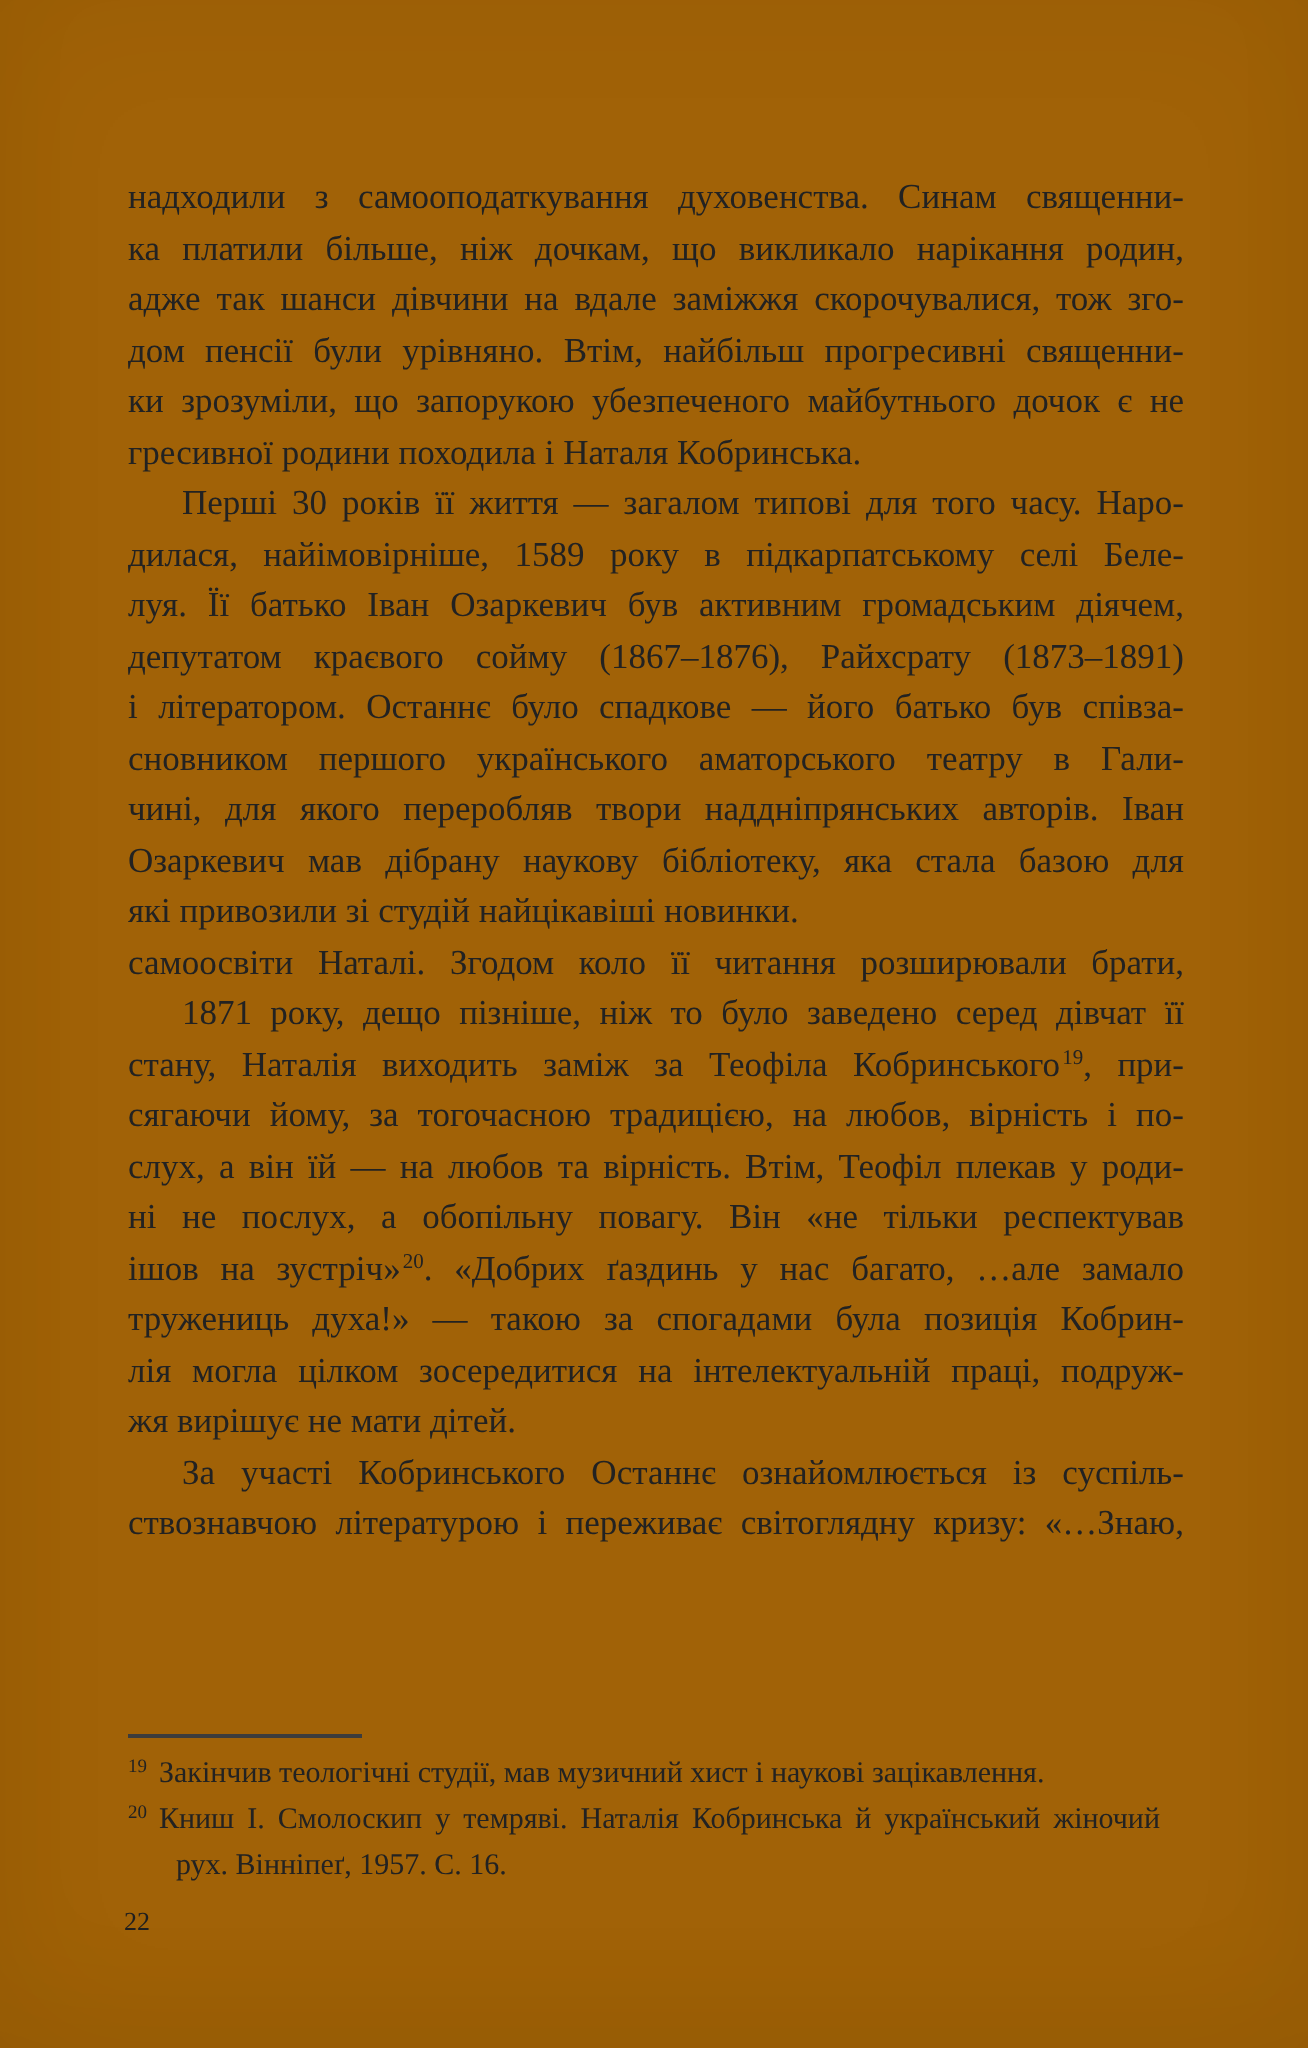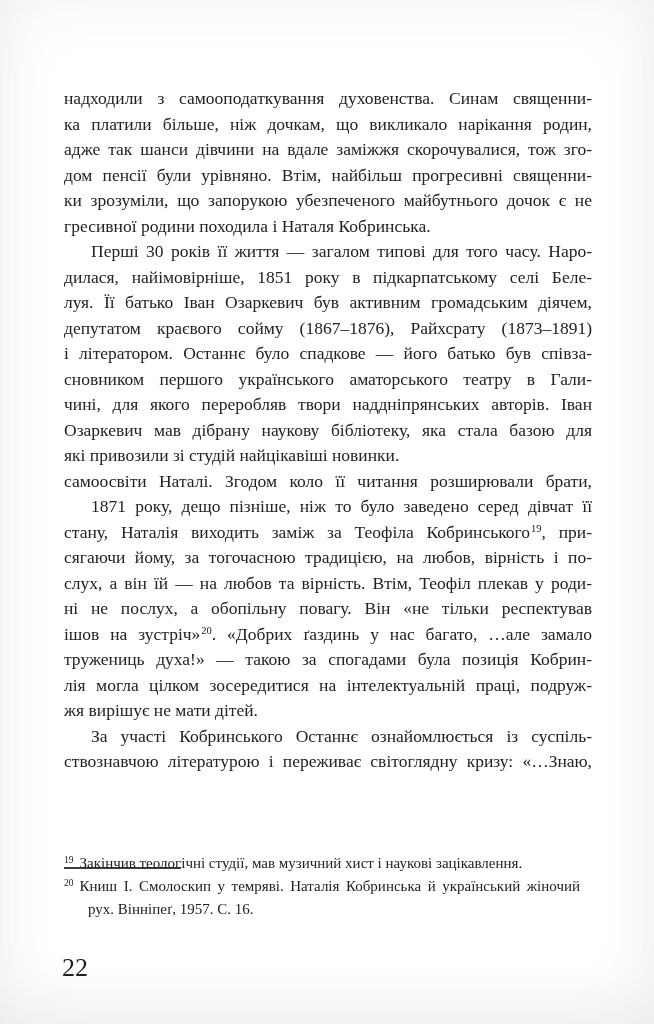--- a/index.html
+++ b/index.html
@@ -5,21 +5,21 @@
   html, body {
     margin: 0;
     padding: 0;
     background: #e9e9e9;
   }
   .page {
     position: relative;
     width: 654px;
     height: 1024px;
     margin: 0 auto;
-    background: #ffffff;
+    background: #a16207;
     box-shadow: inset 0 0 70px rgba(0,0,0,0.05), inset 0 -30px 50px rgba(0,0,0,0.035);
     overflow: hidden;
     font-family: "Liberation Serif", "DejaVu Serif", serif;
     color: #222222;
   }
   .text-block {
     position: absolute;
     top: 86px;
     left: 64px;
     width: 528px;
@@ -45,21 +45,21 @@
   .fn-sep {
     position: absolute;
     top: 867px;
     left: 64px;
     width: 117px;
     height: 2px;
     background: #3c3c3c;
   }
   .footnotes {
     position: absolute;
-    top: 852px;
+    top: 876px;
     left: 64px;
     width: 516px;
     font-size: 15px;
     line-height: 23px;
   }
   .footnote {
     padding-left: 24px;
     text-indent: -24px;
     text-align: justify;
     margin: 0;
@@ -67,41 +67,41 @@
   .footnote sup.fnmark {
     font-size: 9.5px;
     vertical-align: 5px;
     padding-right: 6px;
     line-height: 0;
   }
   .page-number {
     position: absolute;
     top: 953px;
     left: 62px;
-    font-size: 26px;
+    font-size: 13px;
     color: #1f1f1f;
   }
 </style>
 </head>
 <body>
 
 <div class="page">
 
   <main class="text-block">
       <div class="paragraph">
         <div class="line">надходили з самооподаткування духовенства. Синам священни-</div>
         <div class="line">ка платили більше, ніж дочкам, що викликало нарікання родин,</div>
         <div class="line">адже так шанси дівчини на вдале заміжжя скорочувалися, тож зго-</div>
         <div class="line">дом пенсії були урівняно. Втім, найбільш прогресивні священни-</div>
         <div class="line">ки зрозуміли, що запорукою убезпеченого майбутнього дочок є не</div>
         <div class="line last">гресивної родини походила і Наталя Кобринська.</div>
       </div>
       <div class="paragraph">
         <div class="line indent">Перші 30 років її життя — загалом типові для того часу. Наро-</div>
-        <div class="line">дилася, найімовірніше, 1851 року в підкарпатському селі Беле-</div>
+        <div class="line">дилася, найімовірніше, 1589 року в підкарпатському селі Беле-</div>
         <div class="line">луя. Її батько Іван Озаркевич був активним громадським діячем,</div>
         <div class="line">депутатом краєвого сойму (1867–1876), Райхсрату (1873–1891)</div>
         <div class="line">і літератором. Останнє було спадкове — його батько був співза-</div>
         <div class="line">сновником першого українського аматорського театру в Гали-</div>
         <div class="line">чині, для якого переробляв твори наддніпрянських авторів. Іван</div>
         <div class="line">Озаркевич мав дібрану наукову бібліотеку, яка стала базою для</div>
         <div class="line last">які привозили зі студій найцікавіші новинки.</div>
         <div class="line">самоосвіти Наталі. Згодом коло її читання розширювали брати,</div>
       </div>
       <div class="paragraph">

